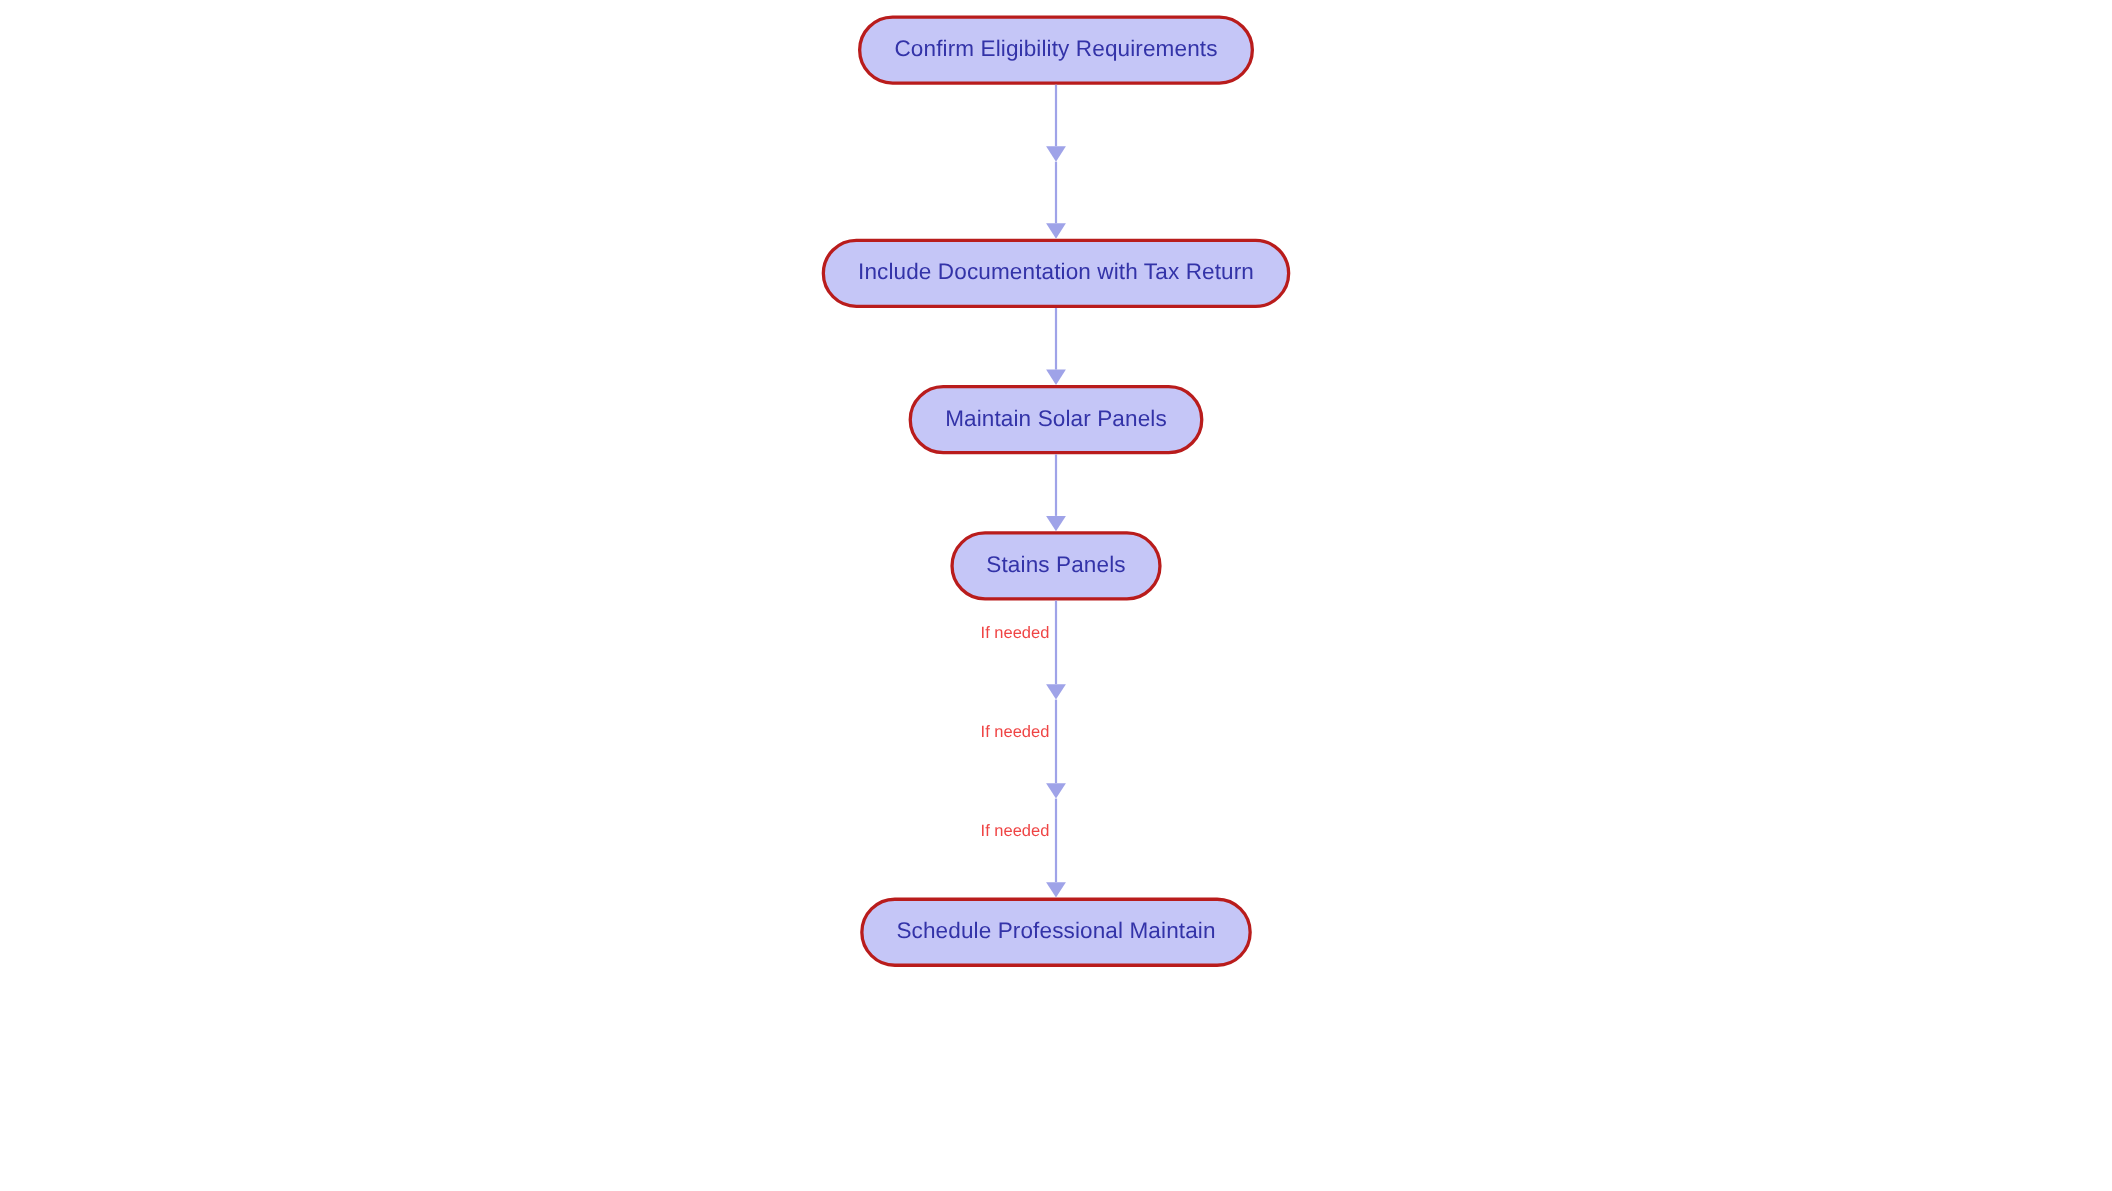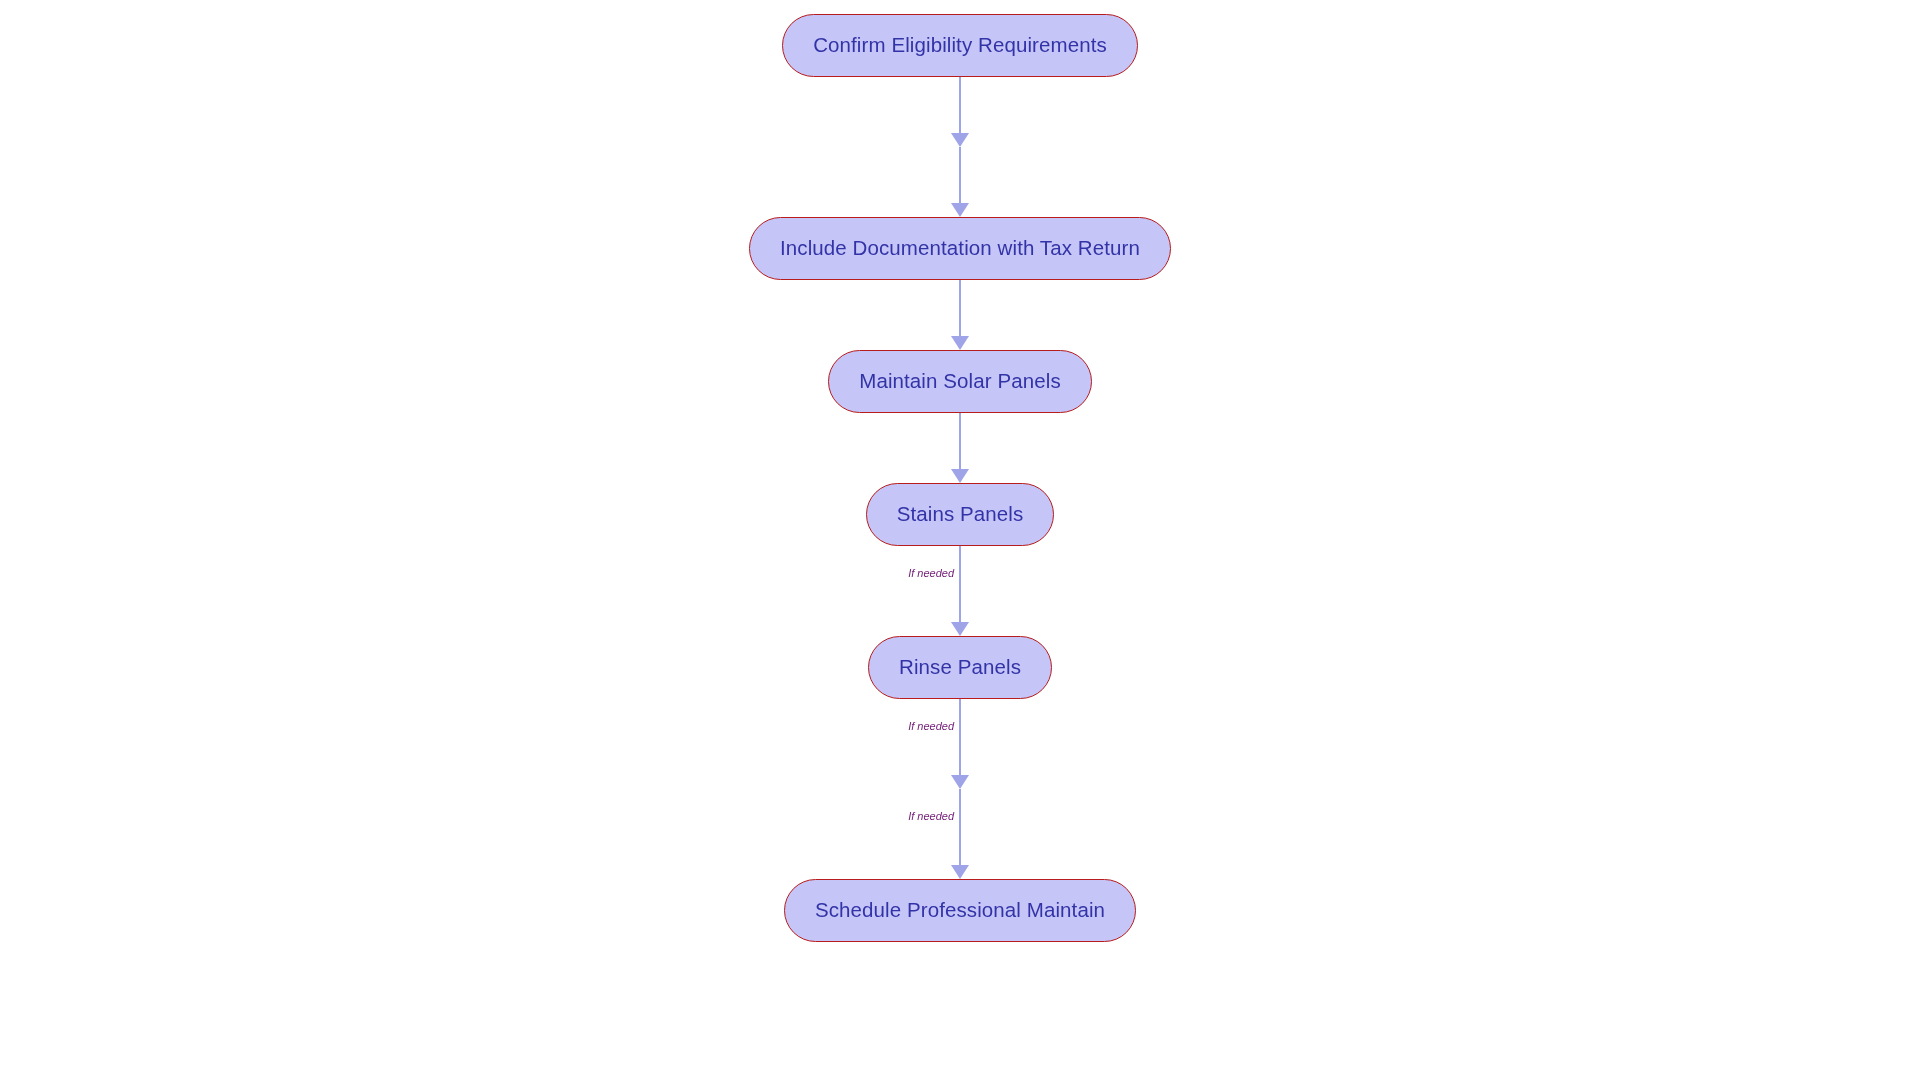--- a/index.html
+++ b/index.html
@@ -34,21 +34,21 @@
 
   
   .node {
     box-sizing: border-box;
     display: flex;
     align-items: center;
     justify-content: center;
     height: 63px;
     padding: 0 30px;
     background: #c5c6f7;
-    border: 1px solid #b91c1c;
+    border: 3px solid #b91c1c;
     border-radius: 999px;
     color: #3333a8;
     font-size: 20.5px;
     font-weight: 400;
     letter-spacing: 0.1px;
     white-space: nowrap;
     line-height: 1;
   }
   .node-label {
     display: block;
@@ -80,25 +80,24 @@
     height: 0;
     border-left: 9px solid transparent;
     border-right: 9px solid transparent;
     border-top: 14px solid #9fa3e8;
   }
   .connector .edge-label {
     position: absolute;
     left: 50%;
     transform: translateX(-100%);
     margin-left: -6px;
-    color: #701a75;
-    font-size: 11px;
+    color: #ef4444;
+    font-size: 15px;
     white-space: nowrap;
     line-height: 1;
-    font-style: italic;
   }
 
   
   .connector.plain { height: 70px; }
   .connector.plain .line { height: 56px; }
 
   .connector.labeled { height: 90px; }
   .connector.labeled .line { height: 76px; }
   .connector.labeled .edge-label { top: 22px; }
 </style>
@@ -144,23 +143,20 @@
     <div class="node">
       <span class="node-label">Stains Panels</span>
     </div>
 
     <div class="connector labeled">
       <span class="line"></span>
       <span class="edge-label">If needed</span>
       <span class="arrowhead"></span>
     </div>
 
-    <div class="node">
-      <span class="node-label">Rinse Panels</span>
-    </div>
 
     <div class="connector labeled">
       <span class="line"></span>
       <span class="edge-label">If needed</span>
       <span class="arrowhead"></span>
     </div>
 
 
     <div class="connector labeled">
       <span class="line"></span>

